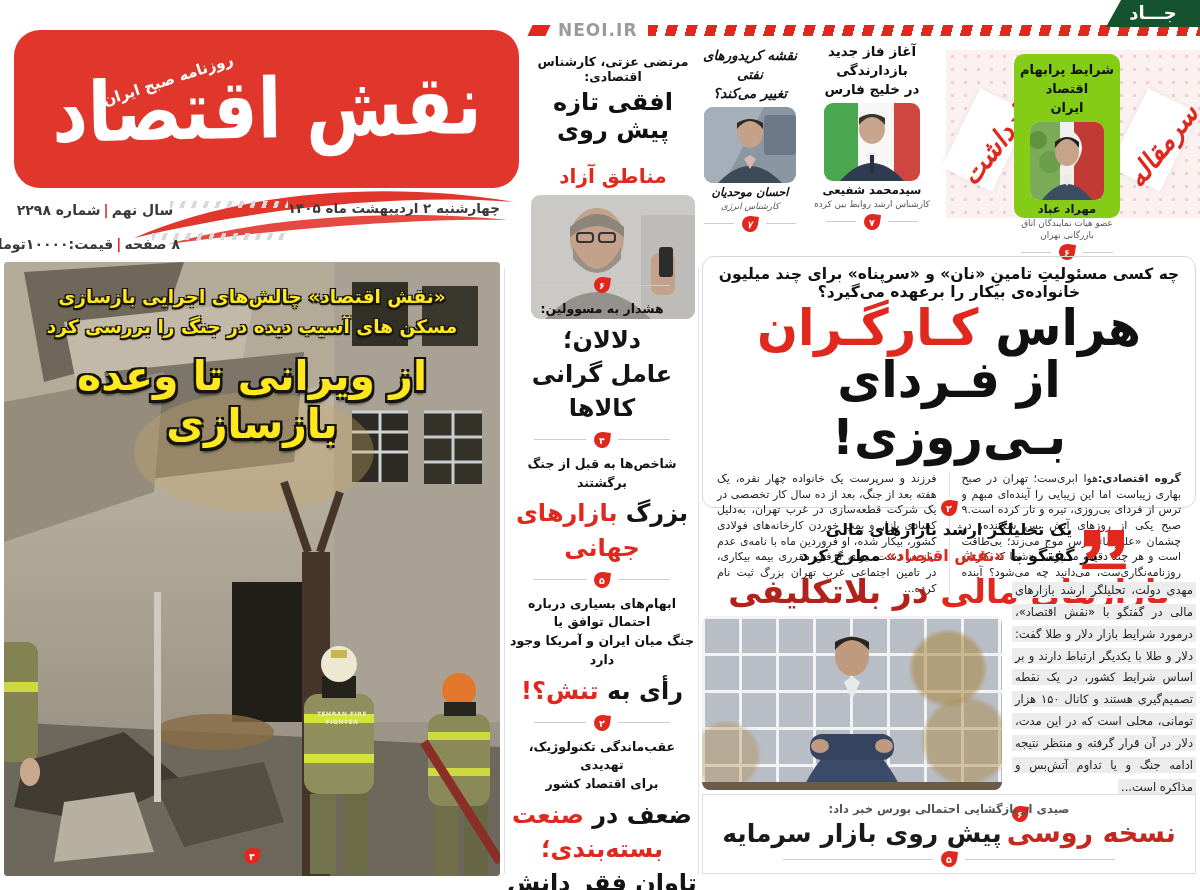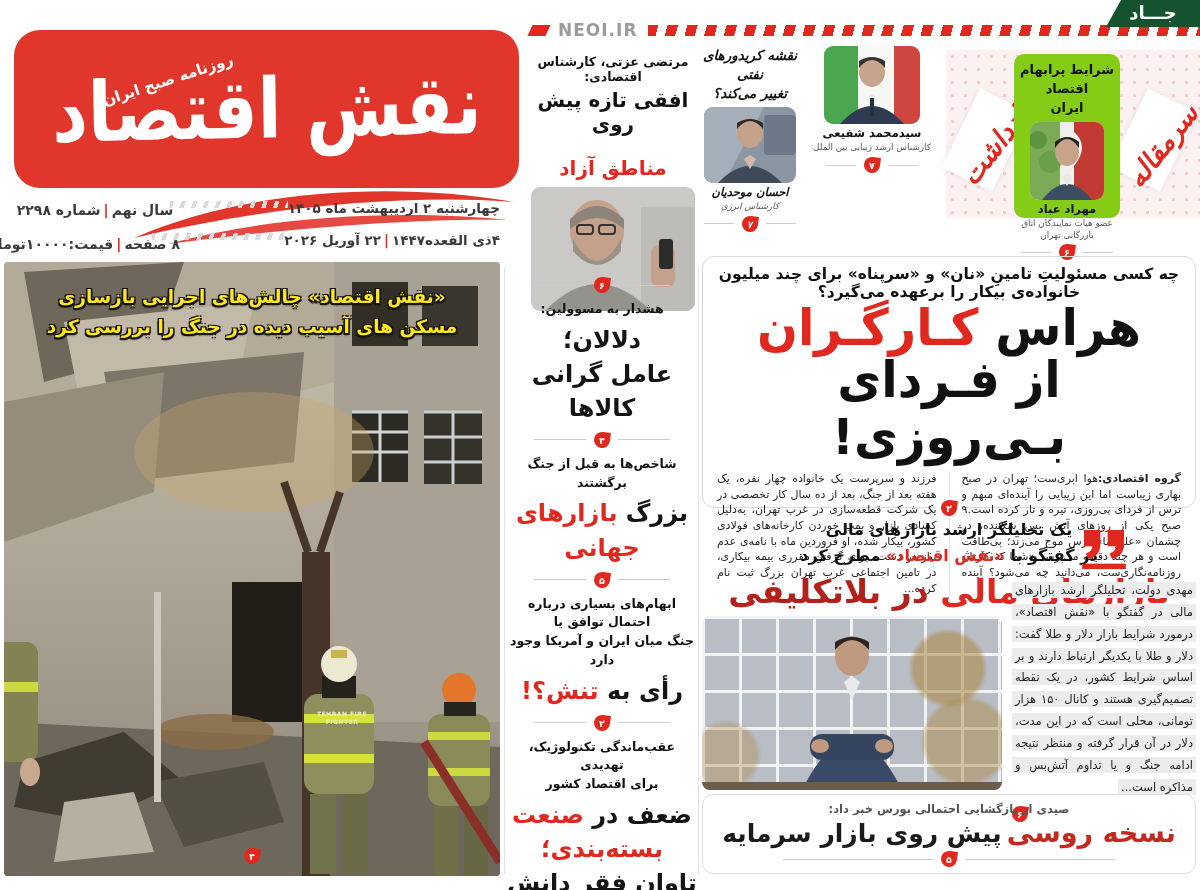--- a/index.html
+++ b/index.html
@@ -51,21 +51,21 @@
   #ed-card { left:1014px; top:54px; width:106px; height:164px; background:#84cc16; border-radius:10px;
     text-align:center; padding:7px 2px; }
   #ed-title { font-size:13px; font-weight:800; line-height:1.45; }
   .portrait { border-radius:9px; overflow:hidden; display:block; margin:4px auto 2px; }
   .pname { font-size:11.5px; font-weight:800; }
   .prole { font-size:8.8px; color:#555; line-height:1.4; margin-top:1px; }
 
   
   #azad { left:530px; top:54px; width:166px; text-align:center; }
   #azad-kicker { font-size:12.5px; font-weight:700; }
-  #azad-t1 { font-size:20px; font-weight:900; margin-top:4px; }
+  #azad-t1 { font-size:24px; font-weight:900; margin-top:4px; }
   #azad-t2 { font-size:20px; font-weight:900; margin-top:20px; }
   #oil { left:702px; top:46px; width:96px; text-align:center;font-style:italic; }
   #gulf { left:802px; top:42px; width:140px; text-align:center; }
   .colT { font-size:13.5px; font-weight:800; line-height:1.4; }
 
   
   .mrow { display:flex; align-items:center; justify-content:center; gap:8px; }
   .hline { width:52px; height:1px; background:#ccc; }
   .hline.short { width:30px; }
   .hline.wide { width:150px; }
@@ -130,21 +130,21 @@
   #mk-photo svg { position:absolute; inset:0; }
   #mk-quote { left:1012px; top:530px; width:184px; }
   #quote-icon { display:block; margin:0 auto; }
   #quote-text { margin-top:10px; font-size:11.5px; line-height:1.9; text-align:justify; color:#222; }
   #quote-text .hl { background:#ececec; padding:1px 3px; -webkit-box-decoration-break:clone;
     box-decoration-break:clone; }
   #mk-pg { margin-top:4px; text-align:left; }
 
   
   #bourse { left:702px; top:794px; width:494px; height:80px; border:1.5px solid #ddd;
-    border-radius:11px; text-align:center; padding-top:7px; }
+    border-radius:0; text-align:center; padding-top:7px; }
   #bourse-kicker { font-size:11.5px; font-weight:600; color:#555; }
   #bourse-title { margin-top:1px; }
   #bourse-title .tr { color:#c22a20; font-size:27px; font-weight:900; }
   #bourse-title .tb { color:#1a1a1a; font-size:25px; font-weight:600; }
   #bourse .mrow { margin-top:3px; }
 </style>
 </head>
 <body>
 
 <div class="page">
@@ -156,21 +156,20 @@
   <svg class="abs" id="logo-swoosh" viewBox="0 0 392 66">
     <path d="M6 58 C120 8 270 2 386 22 C280 14 140 26 6 58 Z" fill="#e1362c"></path>
     <path d="M40 64 C150 34 280 30 380 40 C290 38 160 48 40 64 Z" fill="#e1362c" opacity=".9"></path>
   </svg>
   <div class="abs" id="issue-block">
     <div><span>سال نهم</span><span class="rsep">|</span><span>شماره ۲۲۹۸</span></div>
     <div><span>۸ صفحه</span><span class="rsep">|</span><span>قیمت:۱۰۰۰۰تومان</span></div>
   </div>
   <div class="abs" id="date-block">
     <div>چهارشنبه ۲ اردیبهشت ماه ۱۴۰۵</div>
-    <div><span>۴ذی القعده۱۴۴۷</span><span class="rsep">|</span><span>۲۲ آوریل ۲۰۲۶</span></div>
   </div>
   <div class="abs dots" id="dots-a"></div>
   <div class="abs dots" id="dots-b"></div>
 
   <div class="abs" id="neoi">
     <span class="lead-dash"></span>
     <span id="neoi-text">NEOI.IR</span>
     <span class="dashes"></span>
   </div>
   <div class="abs" id="corner">جـــاد</div>
@@ -244,33 +243,36 @@
     <div class="mrow" style="margin-top:4px;">
       <span class="hline short"></span>
       <span class="pg">
           <b>۷</b>
         </span>
       <span class="hline short"></span>
     </div>
   </div>
 
   <div class="abs" id="gulf">
+    <div class="colT">
+      <span>آغاز فاز جدید بازدارندگی</span><br><span>در خلیج فارس</span>
+    </div>
     <svg class="portrait" width="96" height="78" viewBox="0 0 96 78">
       <rect width="96" height="78" fill="#f2f2f0"></rect>
       <rect x="0" y="0" width="34" height="78" fill="#4aa750"></rect>
       <rect x="70" y="0" width="26" height="78" fill="#cf4640"></rect>
       <path d="M34 0 L70 0 L70 78 L34 78 Z" fill="#f7f7f5"></path>
       <ellipse cx="48" cy="26" rx="13" ry="15" fill="#c7a58c"></ellipse>
       <path d="M35 22 Q48 6 61 22 L61 15 Q48 7 35 15 Z" fill="#3a3430"></path>
       <path d="M16 78 Q48 42 80 78 Z" fill="#2e3b50"></path>
       <path d="M42 52 L48 62 L54 52 L48 48 Z" fill="#ececec"></path>
       <rect x="46" y="52" width="4" height="18" fill="#25303f"></rect>
     </svg>
     <div class="pname">سیدمحمد شفیعی</div>
-    <div class="prole">کارشناس ارشد زیبایی بین الملل</div>
+    <div class="prole">کارشناس ارشد روابط بین کرده</div>
     <div class="mrow" style="margin-top:4px;">
       <span class="hline short"></span>
       <span class="pg">
           <b>۷</b>
         </span>
       <span class="hline short"></span>
     </div>
   </div>
 
   <div class="abs vline" style="left:504px;"></div>
@@ -327,20 +329,21 @@
       <rect x="424" y="470" width="62" height="8" fill="#cdd93e"></rect>
       <rect x="424" y="506" width="62" height="8" fill="#cdd93e"></rect>
       <rect x="430" y="544" width="24" height="70" fill="#6f6f4a"></rect>
       <rect x="460" y="544" width="24" height="70" fill="#676745"></rect>
       <circle cx="455" cy="428" r="17" fill="#e2762a"></circle>
       <rect x="440" y="440" width="32" height="14" fill="#26261e"></rect>
       <path d="M420 480 L496 600" stroke="#8a2f28" stroke-width="9"></path>
     </svg>
     <div class="ph-k" id="ph-k1">«نقش اقتصاد» چالش‌های اجرایی بازسازی</div>
     <div class="ph-k" id="ph-k2">مسکن های آسیب دیده در جنگ را بررسی کرد</div>
+    <div id="ph-title">از ویرانی تا وعده بازسازی</div>
     <span id="jacket">TEHRAN FIRE FIGHTER</span>
     <div id="ph-pg"><span class="pg">
           <b>۴</b>
         </span></div>
   </div>
 
   <div class="abs" id="midcol">
     <div class="mrow">
       <span class="hline"></span>
       <span class="pg">

